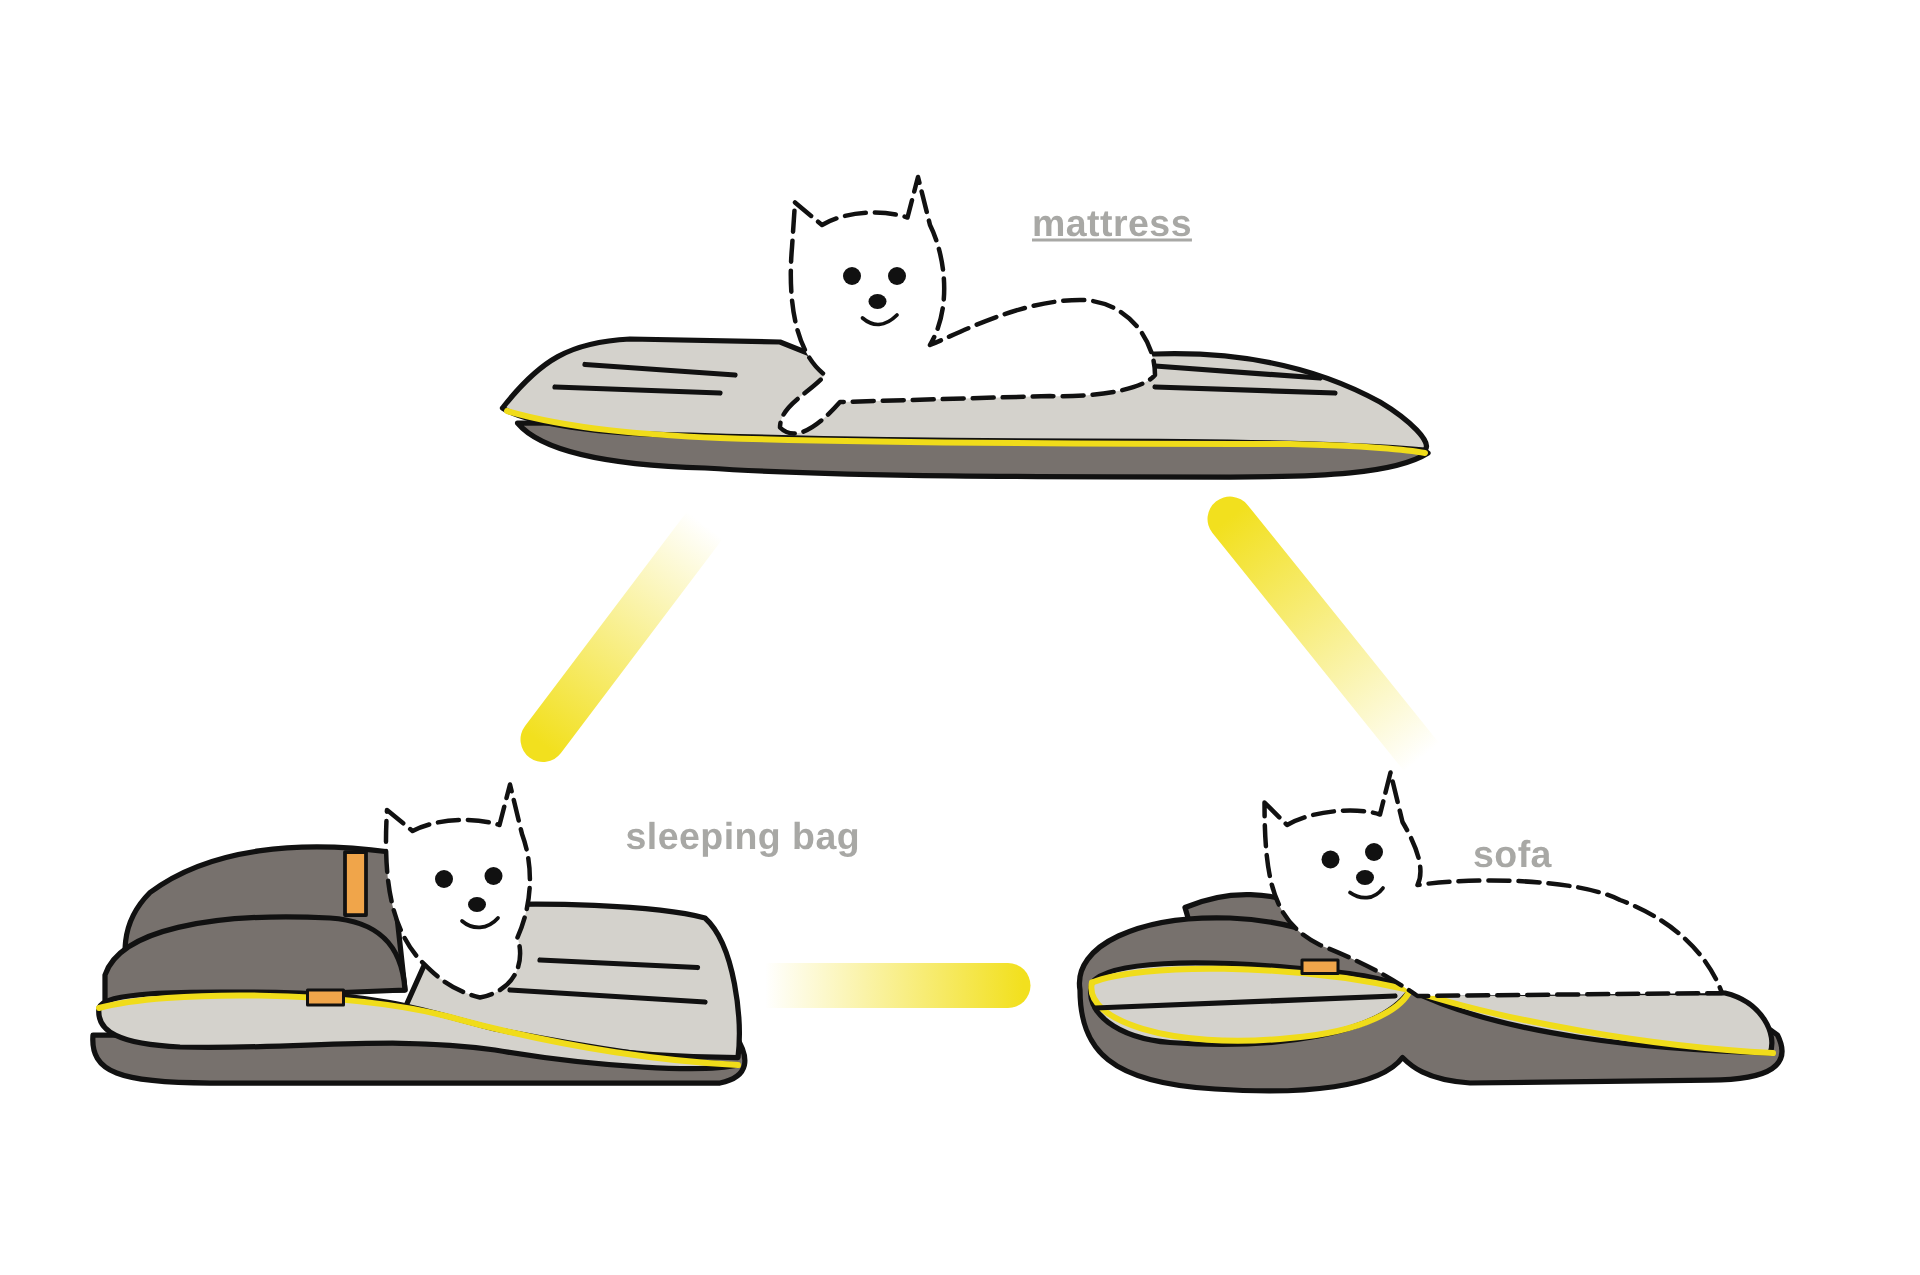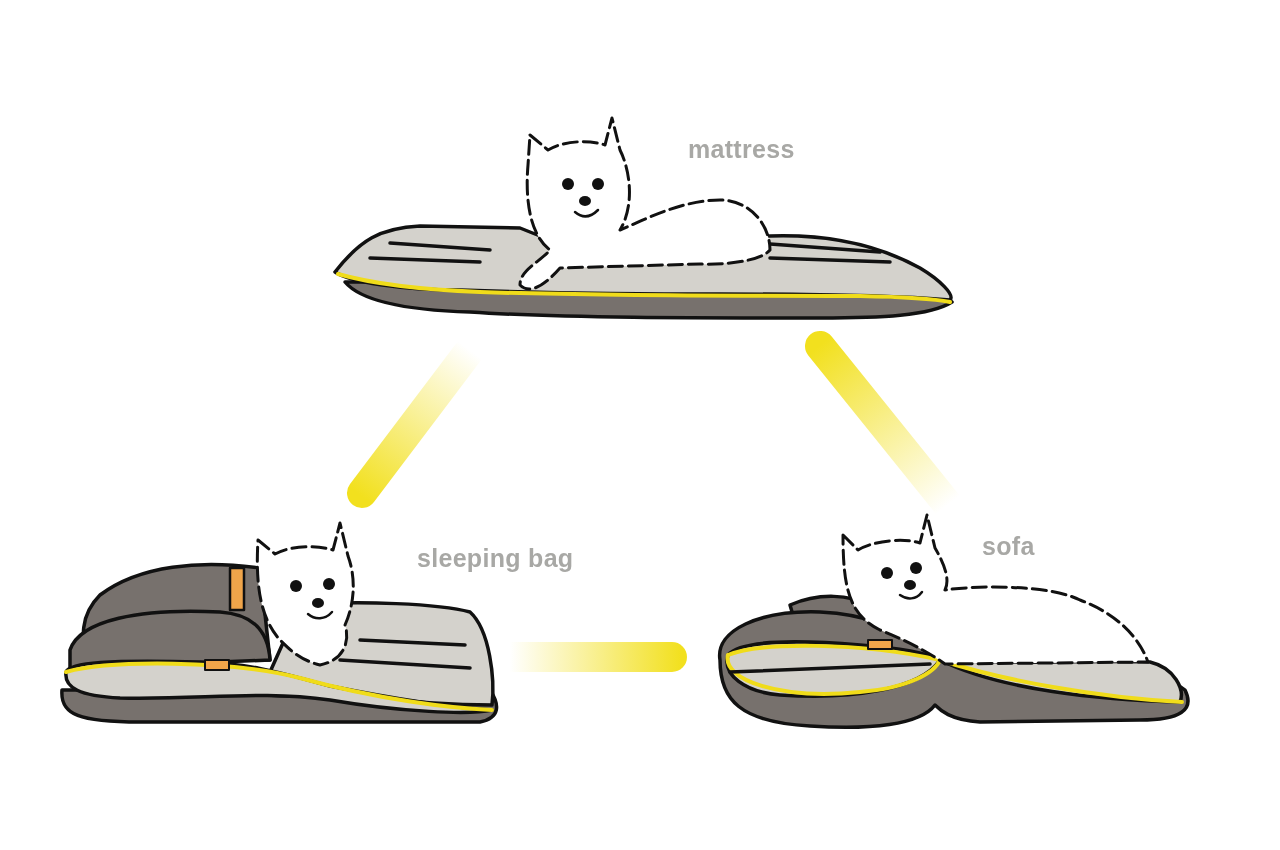--- a/index.html
+++ b/index.html
@@ -1,21 +1,21 @@
 <!DOCTYPE html>
 <html><head>
 <meta charset="utf-8">
 <style>
   html, body { margin:0; padding:0; background:#ffffff; }
   body { width:1280px; height:850px; position:relative; overflow:hidden;
          font-family:"Liberation Sans", sans-serif; }
   .label { position:absolute; color:#a8a8a5; font-weight:bold; font-size:25px; letter-spacing:0.3px; }
-  #lbl-mattress { left:688px; top:135px; }
+  #lbl-mattress { left:688px; top:135px;text-decoration:underline; }
   #lbl-sleeping { left:417px; top:544px; }
-  #lbl-sofa { left:982px; top:532px; }
+  #lbl-sofa { left:982px; top:556px; }
   svg.art { position:absolute; left:0; top:0; }
 </style>
 </head>
 <body>
 
 <svg class="art" width="1280" height="850" viewBox="0 0 1280 850">
   <defs>
     <linearGradient id="gLeft" x1="470" y1="350" x2="360" y2="495" gradientUnits="userSpaceOnUse">
       <stop offset="0" stop-color="#f2e01e" stop-opacity="0"></stop>
       <stop offset="1" stop-color="#f2e01e" stop-opacity="1"></stop>

